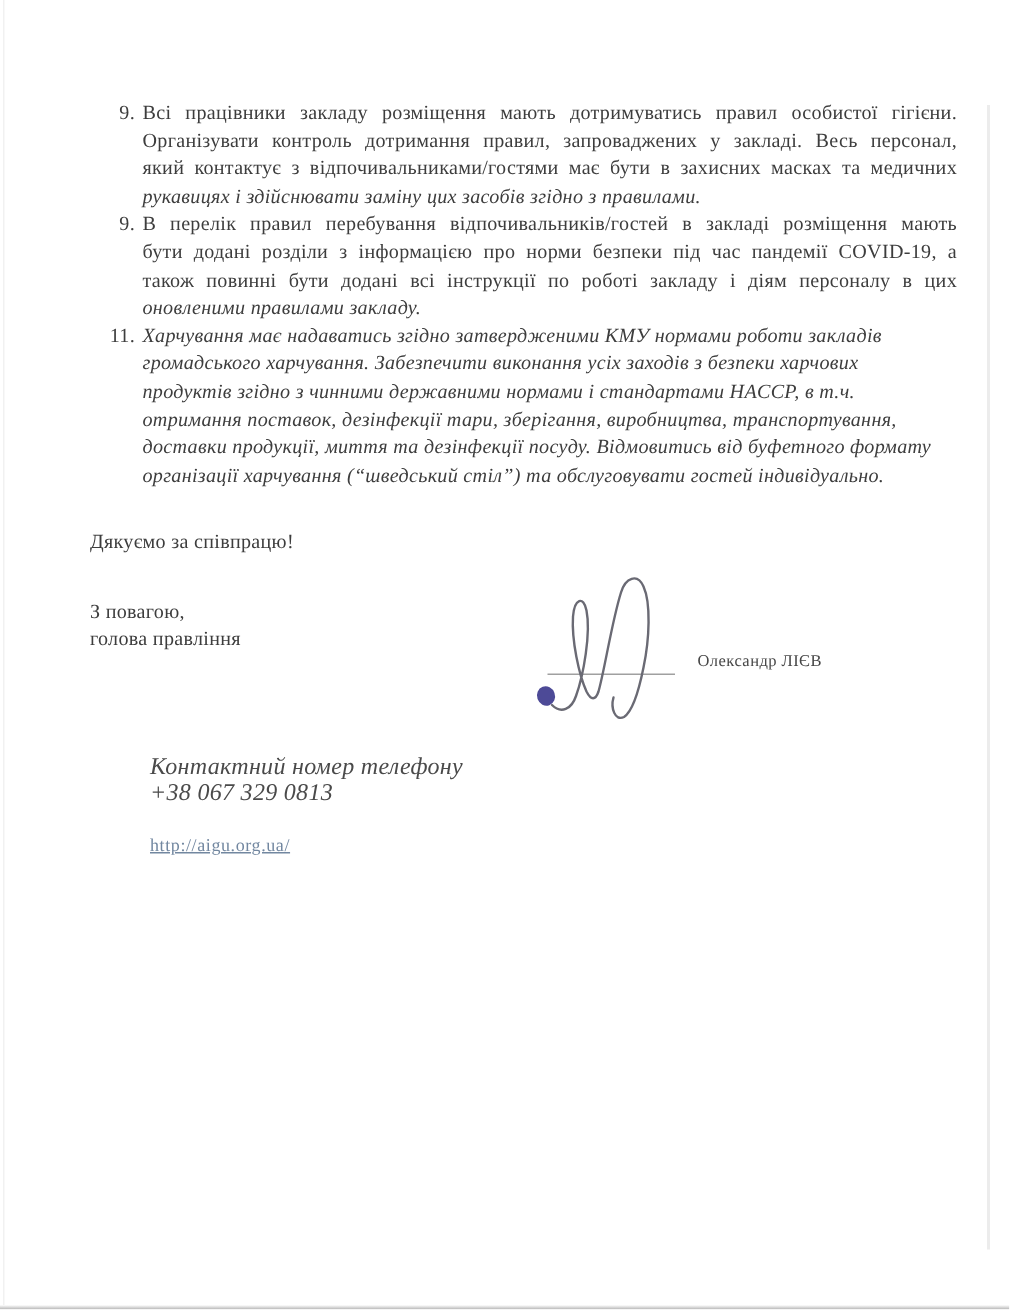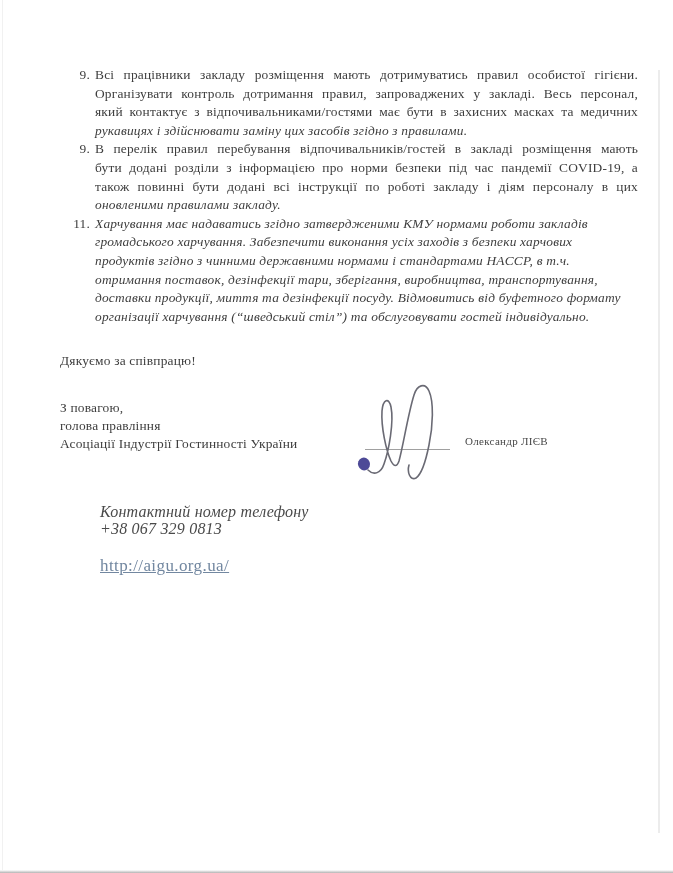--- a/index.html
+++ b/index.html
@@ -119,21 +119,21 @@
     font-size: 16px;
     line-height: 16.5px;
     font-style: italic;
     color: #4a4a4a;
     letter-spacing: 0.2px;
   }
   .website {
     position: absolute;
     left: 100px;
     top: 556px;
-    font-size: 17px;
+    font-size: 12px;
     letter-spacing: 0.4px;
     color: #7287a0;
     text-decoration: underline;
     cursor: pointer;
   }
 </style>
 </head>
 <body>
 
 <div id="page">
@@ -172,21 +172,20 @@
       </div>
     </div>
 
   </div>
 
   <div class="thanks">Дякуємо за співпрацю!</div>
 
   <div class="signoff">
     <div>З повагою,</div>
     <div>голова правління</div>
-    <div>Асоціації Індустрії Гостинності України</div>
   </div>
 
   <svg class="signature-svg" viewBox="0 0 125 102" xmlns="http://www.w3.org/2000/svg">
     <line x1="27" y1="69.5" x2="112" y2="69.5" stroke="#a0a0a0" stroke-width="1.1"></line>
     <path d="M 30 90 C 36 96, 43 93, 46 84
              C 51 70, 56 42, 53 27
              C 51 17, 45 19, 44 31
              C 43 47, 48 70, 53 81
              C 56 87, 59 87, 61 81
              C 65 67, 70 34, 76 15

